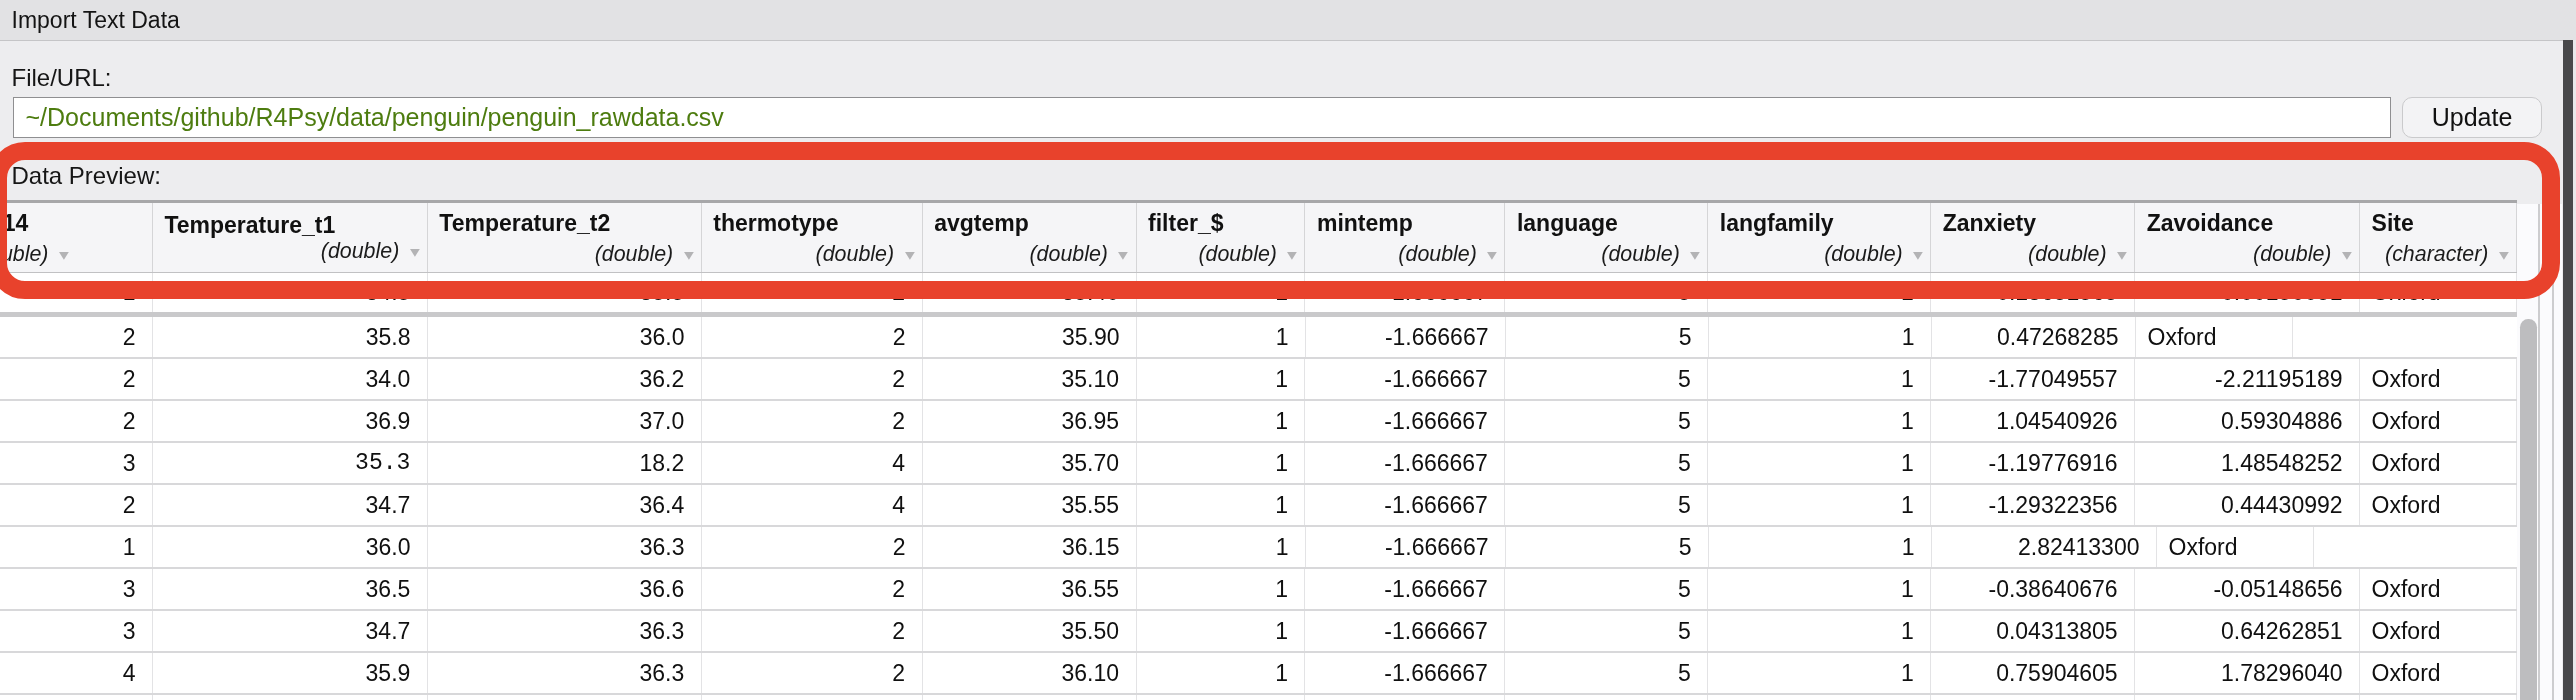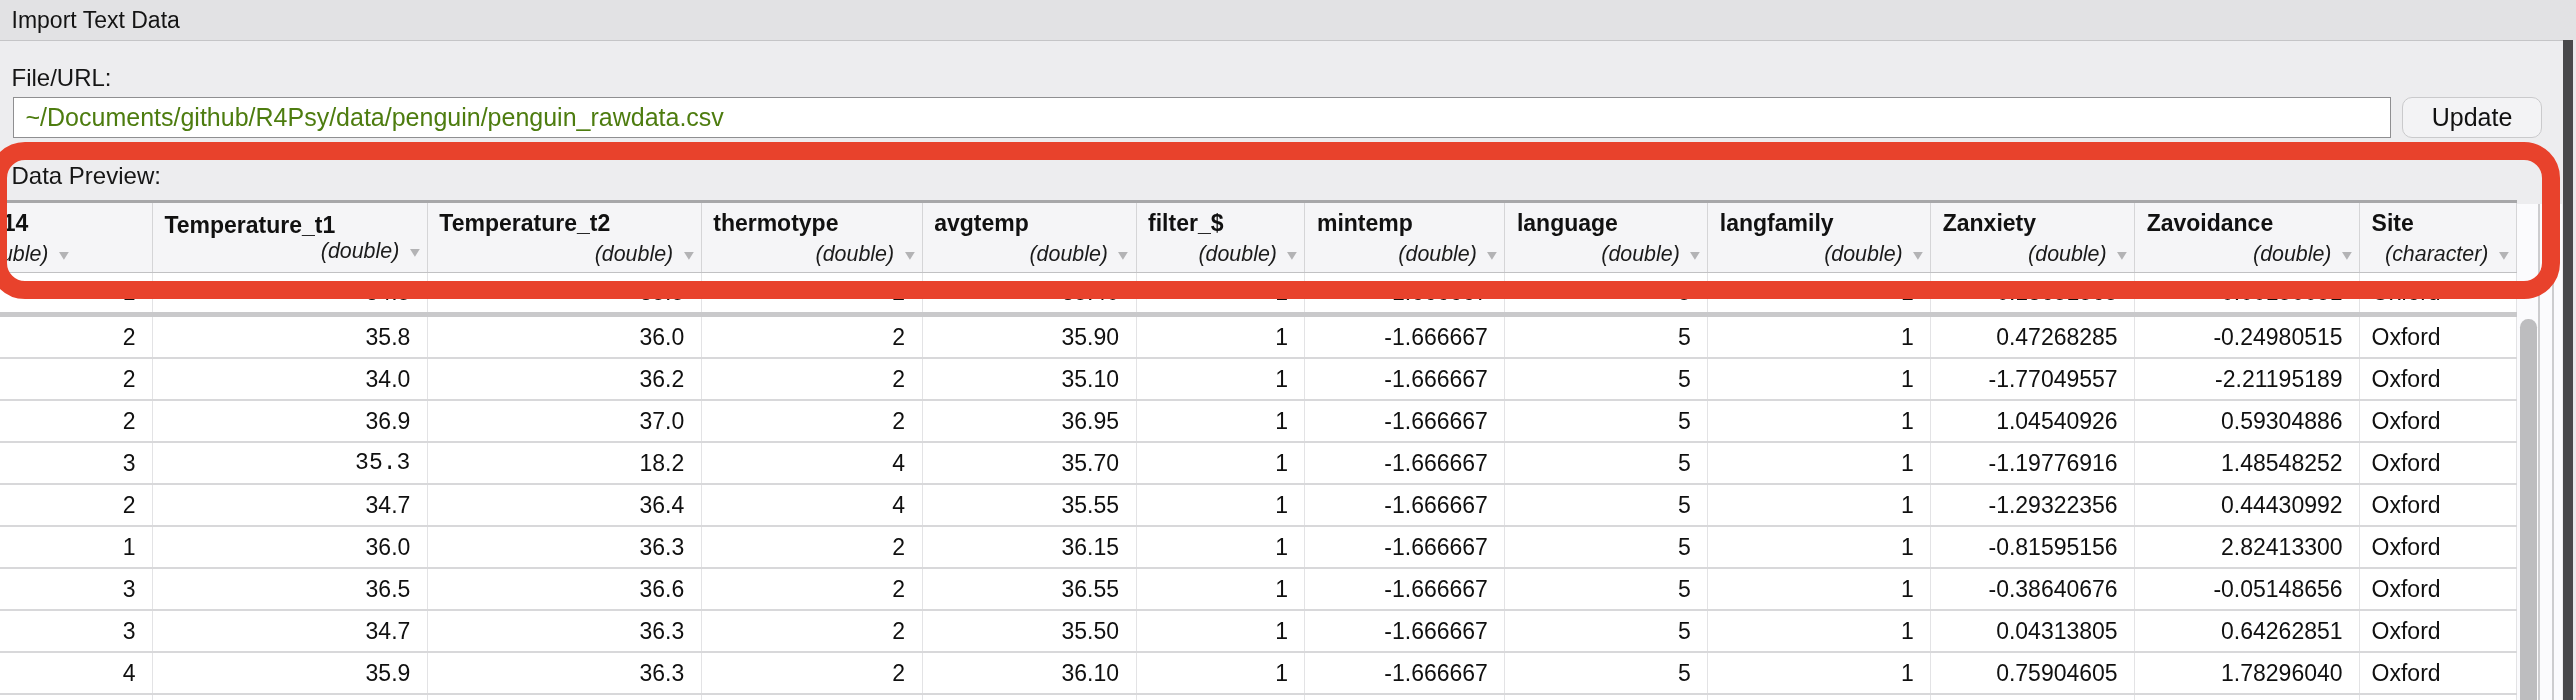--- a/index.html
+++ b/index.html
@@ -212,21 +212,20 @@
           <div class="tcell" style="width: 153px;">2</div>
           <div class="tcell" style="width: 275px;">35.8</div>
           <div class="tcell" style="width: 274px;">36.0</div>
           <div class="tcell" style="width: 221px;">2</div>
           <div class="tcell" style="width: 214px;">35.90</div>
           <div class="tcell" style="width: 169px;">1</div>
           <div class="tcell" style="width: 200px;">-1.666667</div>
           <div class="tcell" style="width: 203px;">5</div>
           <div class="tcell" style="width: 223px;">1</div>
           <div class="tcell" style="width: 204px;">0.47268285</div>
-          <div class="tcell" style="width: 225px;">-0.24980515</div>
           <div class="tcell text" style="width: 157px;">Oxford</div>
         </div>
         <div class="trow">
           <div class="tcell" style="width: 153px;">2</div>
           <div class="tcell" style="width: 275px;">34.0</div>
           <div class="tcell" style="width: 274px;">36.2</div>
           <div class="tcell" style="width: 221px;">2</div>
           <div class="tcell" style="width: 214px;">35.10</div>
           <div class="tcell" style="width: 169px;">1</div>
           <div class="tcell" style="width: 200px;">-1.666667</div>
@@ -281,21 +280,20 @@
         <div class="trow">
           <div class="tcell" style="width: 153px;">1</div>
           <div class="tcell" style="width: 275px;">36.0</div>
           <div class="tcell" style="width: 274px;">36.3</div>
           <div class="tcell" style="width: 221px;">2</div>
           <div class="tcell" style="width: 214px;">36.15</div>
           <div class="tcell" style="width: 169px;">1</div>
           <div class="tcell" style="width: 200px;">-1.666667</div>
           <div class="tcell" style="width: 203px;">5</div>
           <div class="tcell" style="width: 223px;">1</div>
-          <div class="tcell" style="width: 204px;">-0.81595156</div>
           <div class="tcell" style="width: 225px;">2.82413300</div>
           <div class="tcell text" style="width: 157px;">Oxford</div>
         </div>
         <div class="trow">
           <div class="tcell" style="width: 153px;">3</div>
           <div class="tcell" style="width: 275px;">36.5</div>
           <div class="tcell" style="width: 274px;">36.6</div>
           <div class="tcell" style="width: 221px;">2</div>
           <div class="tcell" style="width: 214px;">36.55</div>
           <div class="tcell" style="width: 169px;">1</div>

